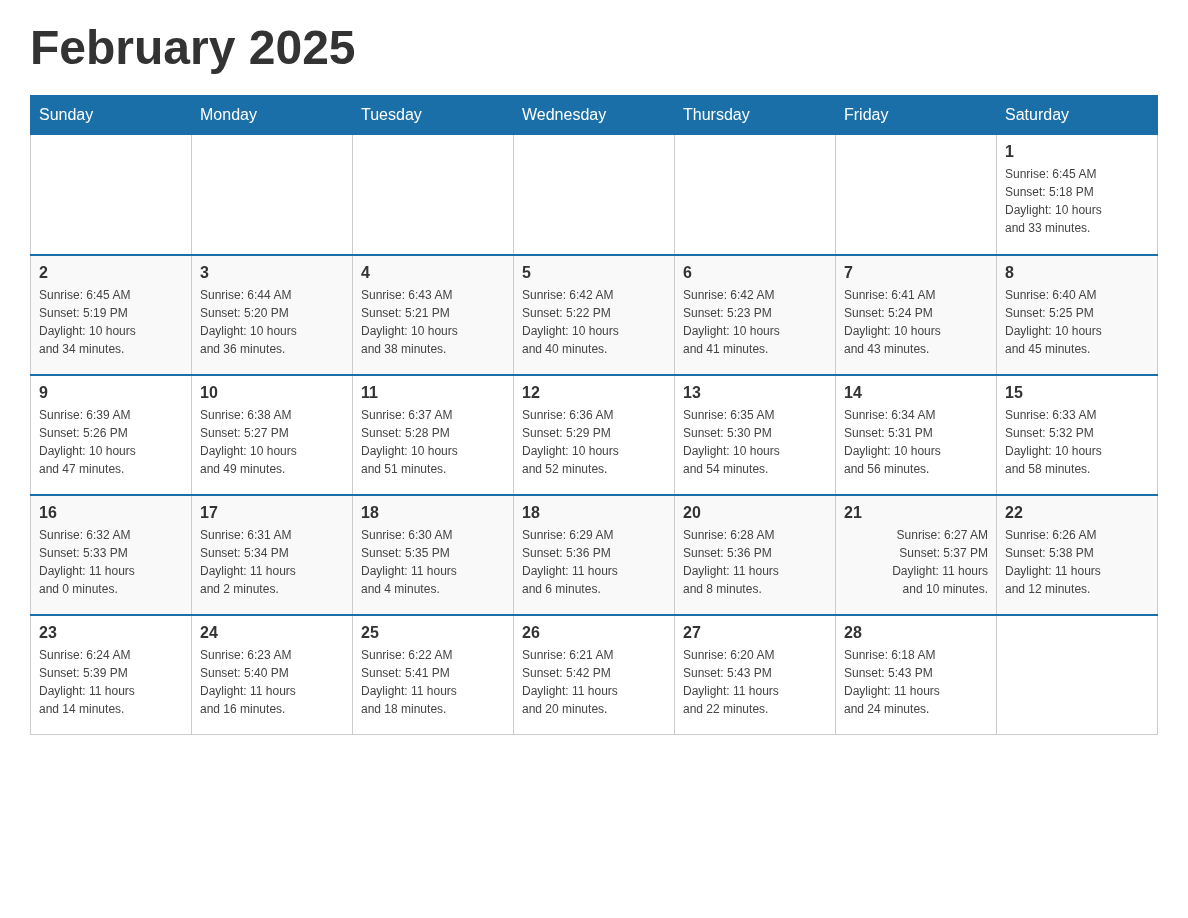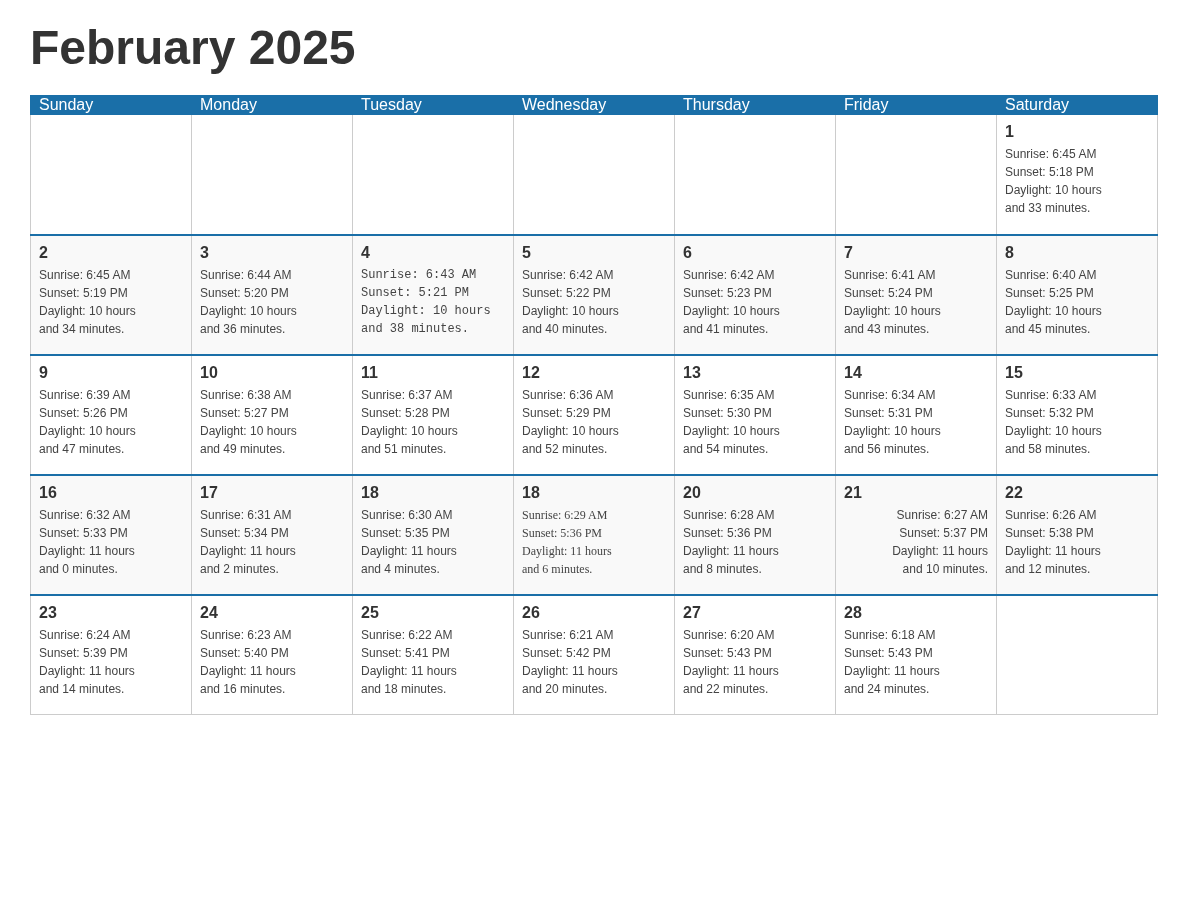--- a/index.html
+++ b/index.html
@@ -58,21 +58,21 @@
       margin-top: 4px;
     }
     .calendar-table {
       width: 100%;
       border-collapse: collapse;
       table-layout: fixed;
     }
     .calendar-table th {
       background-color: #1a6fa8;
       color: #fff;
-      padding: 0 8px;
+      padding: 10px 8px;
       text-align: left;
       font-size: 16px;
       font-weight: normal;
       border: 1px solid #1a6fa8;
     }
     .calendar-table td {
       border: 1px solid #ccc;
       vertical-align: top;
       padding: 8px;
       height: 120px;
@@ -147,21 +147,21 @@
         </td>
         <td>
           <span class="day-number">3</span>
           <div class="day-info" style="white-space: pre-line;">Sunrise: 6:44 AM
 Sunset: 5:20 PM
 Daylight: 10 hours
 and 36 minutes.</div>
         </td>
         <td>
           <span class="day-number">4</span>
-          <div class="day-info" style="white-space: pre-line; font-family: Liberation Mono, monospace;">Sunrise: 6:43 AM
+          <div class="day-info" style="white-space: pre-line;">Sunrise: 6:43 AM
 Sunset: 5:21 PM
 Daylight: 10 hours
 and 38 minutes.</div>
         </td>
         <td>
           <span class="day-number">5</span>
           <div class="day-info" style="white-space: pre-line;">Sunrise: 6:42 AM
 Sunset: 5:22 PM
 Daylight: 10 hours
 and 40 minutes.</div>
@@ -256,21 +256,21 @@
         </td>
         <td>
           <span class="day-number">18</span>
           <div class="day-info" style="white-space: pre-line;">Sunrise: 6:30 AM
 Sunset: 5:35 PM
 Daylight: 11 hours
 and 4 minutes.</div>
         </td>
         <td>
           <span class="day-number">18</span>
-          <div class="day-info" style="white-space: pre-line; font-family: Liberation Serif, serif;">Sunrise: 6:29 AM
+          <div class="day-info" style="white-space: pre-line;">Sunrise: 6:29 AM
 Sunset: 5:36 PM
 Daylight: 11 hours
 and 6 minutes.</div>
         </td>
         <td>
           <span class="day-number">20</span>
           <div class="day-info" style="white-space: pre-line;">Sunrise: 6:28 AM
 Sunset: 5:36 PM
 Daylight: 11 hours
 and 8 minutes.</div>

